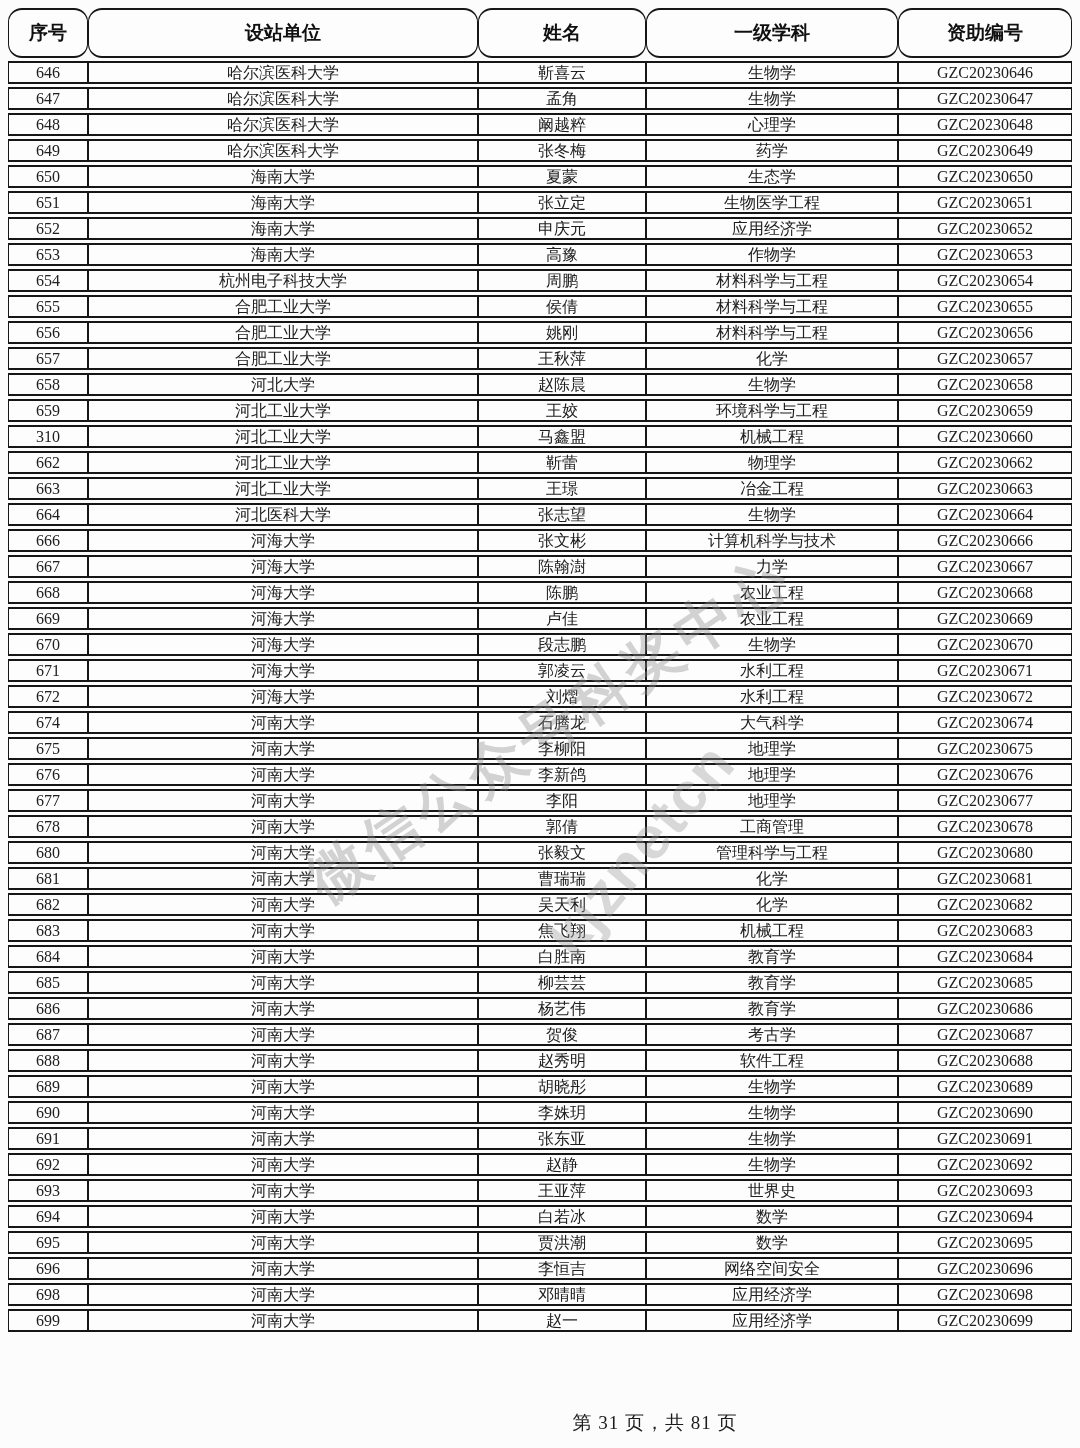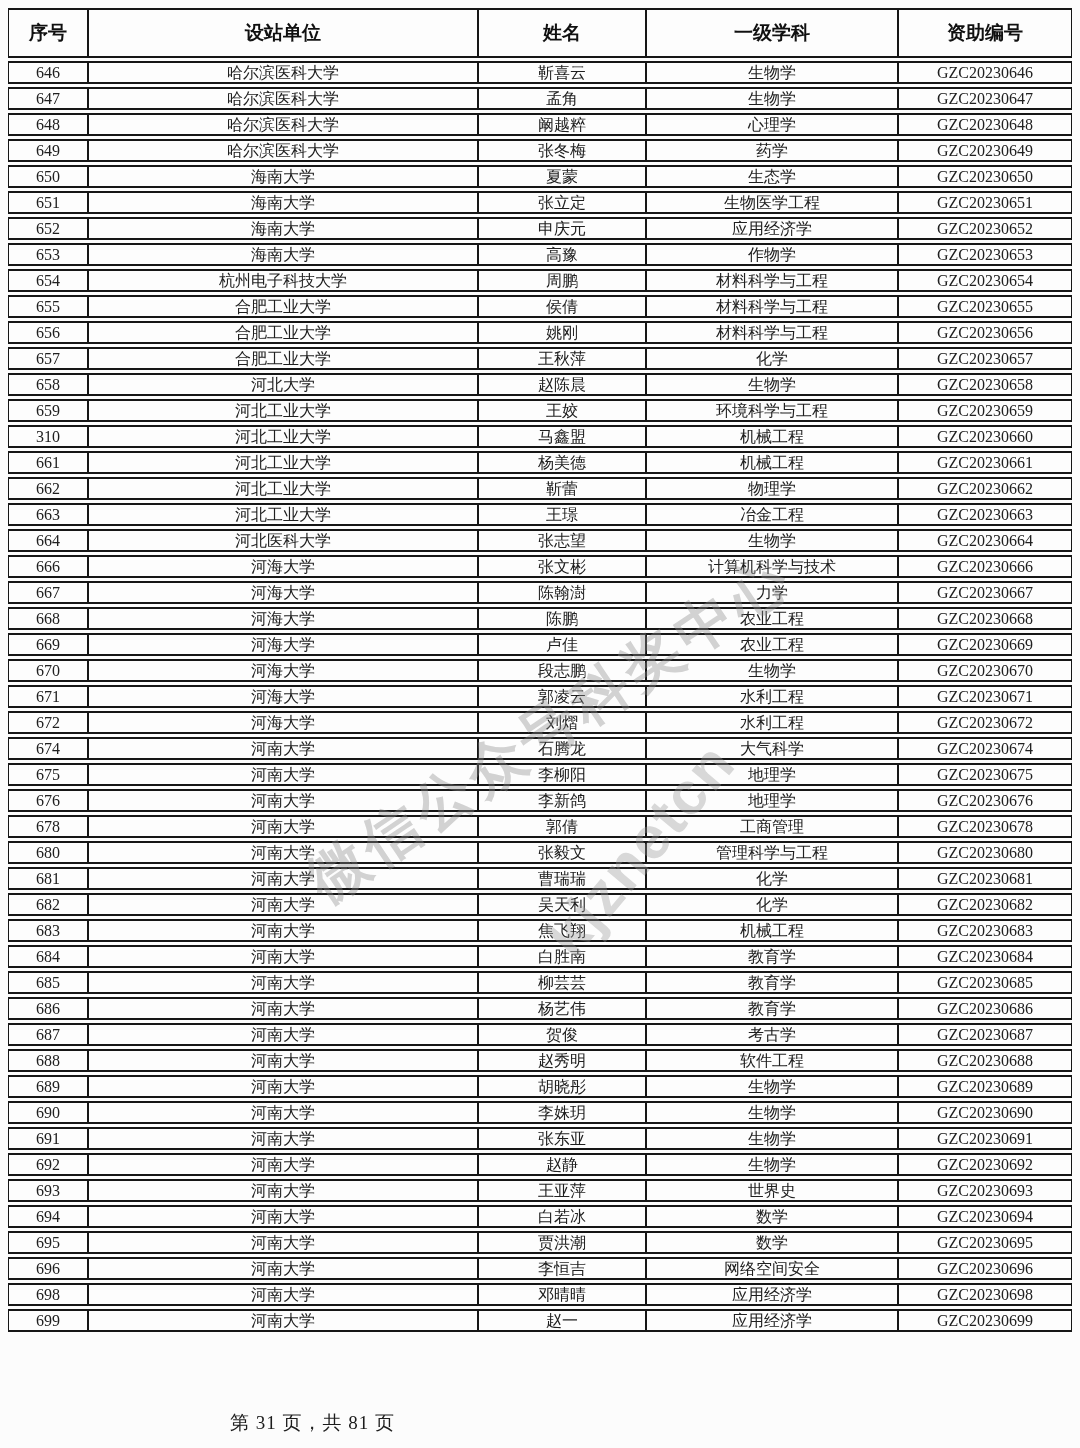--- a/index.html
+++ b/index.html
@@ -28,20 +28,21 @@
     vertical-align: middle;
     overflow: hidden;
     white-space: nowrap;
     background: #fdfdfd;
   }
   table.roster th {
     height: 44px;
     font-size: 19px;
     font-weight: bold;
     color: #101010;
+    border-radius: 14px;
   }
   table.roster td {
     height: 17px;
     line-height: 17px;
     font-size: 16px;
     color: #202020;
     padding: 1px 2px;
   }
   .watermark-cn {
     position: absolute;
@@ -70,21 +71,21 @@
     color: rgba(150, 150, 150, 0.36);
     font-family: "Liberation Sans", "DejaVu Sans", sans-serif;
     pointer-events: none;
     white-space: nowrap;
   }
   .page-footer {
     position: absolute;
     left: 0;
     right: 0;
     top: 1410px;
-    text-align: left;
+    text-align: center;
     padding-left: 230px;
     font-size: 19px;
     color: #1c1c1c;
     letter-spacing: 1px;
   }
 </style>
 </head>
 <body>
 
 <div class="page">
@@ -206,27 +207,20 @@
           <td>GZC20230659</td>
         </tr>
         <tr>
           <td>310</td>
           <td>河北工业大学</td>
           <td>马鑫盟</td>
           <td>机械工程</td>
           <td>GZC20230660</td>
         </tr>
         <tr>
-          <td>661</td>
-          <td>河北工业大学</td>
-          <td>杨美德</td>
-          <td>机械工程</td>
-          <td>GZC20230661</td>
-        </tr>
-        <tr>
           <td>662</td>
           <td>河北工业大学</td>
           <td>靳蕾</td>
           <td>物理学</td>
           <td>GZC20230662</td>
         </tr>
         <tr>
           <td>663</td>
           <td>河北工业大学</td>
           <td>王璟</td>
@@ -304,20 +298,27 @@
           <td>GZC20230675</td>
         </tr>
         <tr>
           <td>676</td>
           <td>河南大学</td>
           <td>李新鸽</td>
           <td>地理学</td>
           <td>GZC20230676</td>
         </tr>
         <tr>
+          <td>677</td>
+          <td>河南大学</td>
+          <td>李阳</td>
+          <td>地理学</td>
+          <td>GZC20230677</td>
+        </tr>
+        <tr>
           <td>678</td>
           <td>河南大学</td>
           <td>郭倩</td>
           <td>工商管理</td>
           <td>GZC20230678</td>
         </tr>
         <tr>
           <td>680</td>
           <td>河南大学</td>
           <td>张毅文</td>

